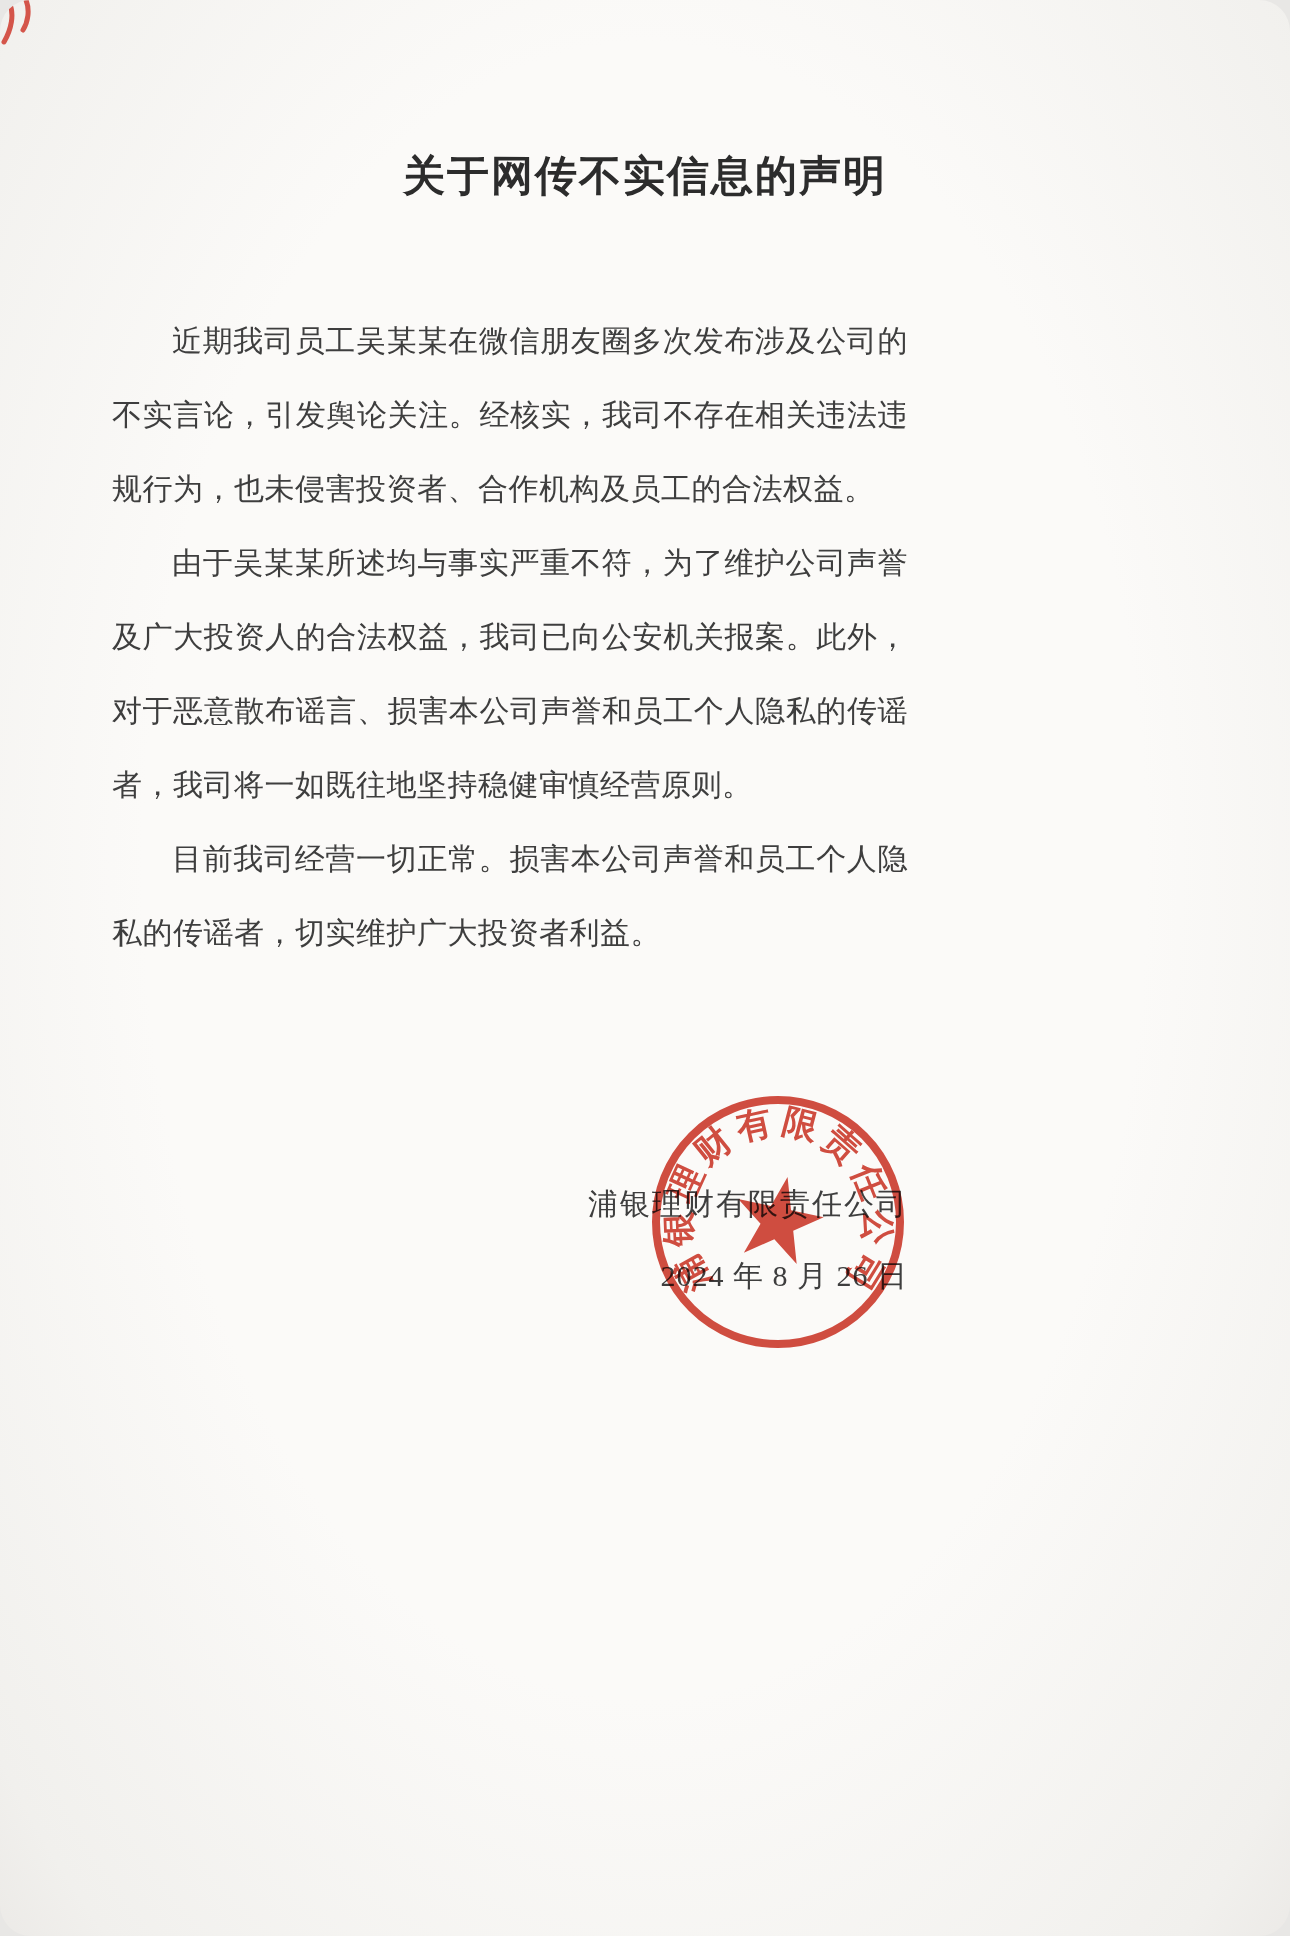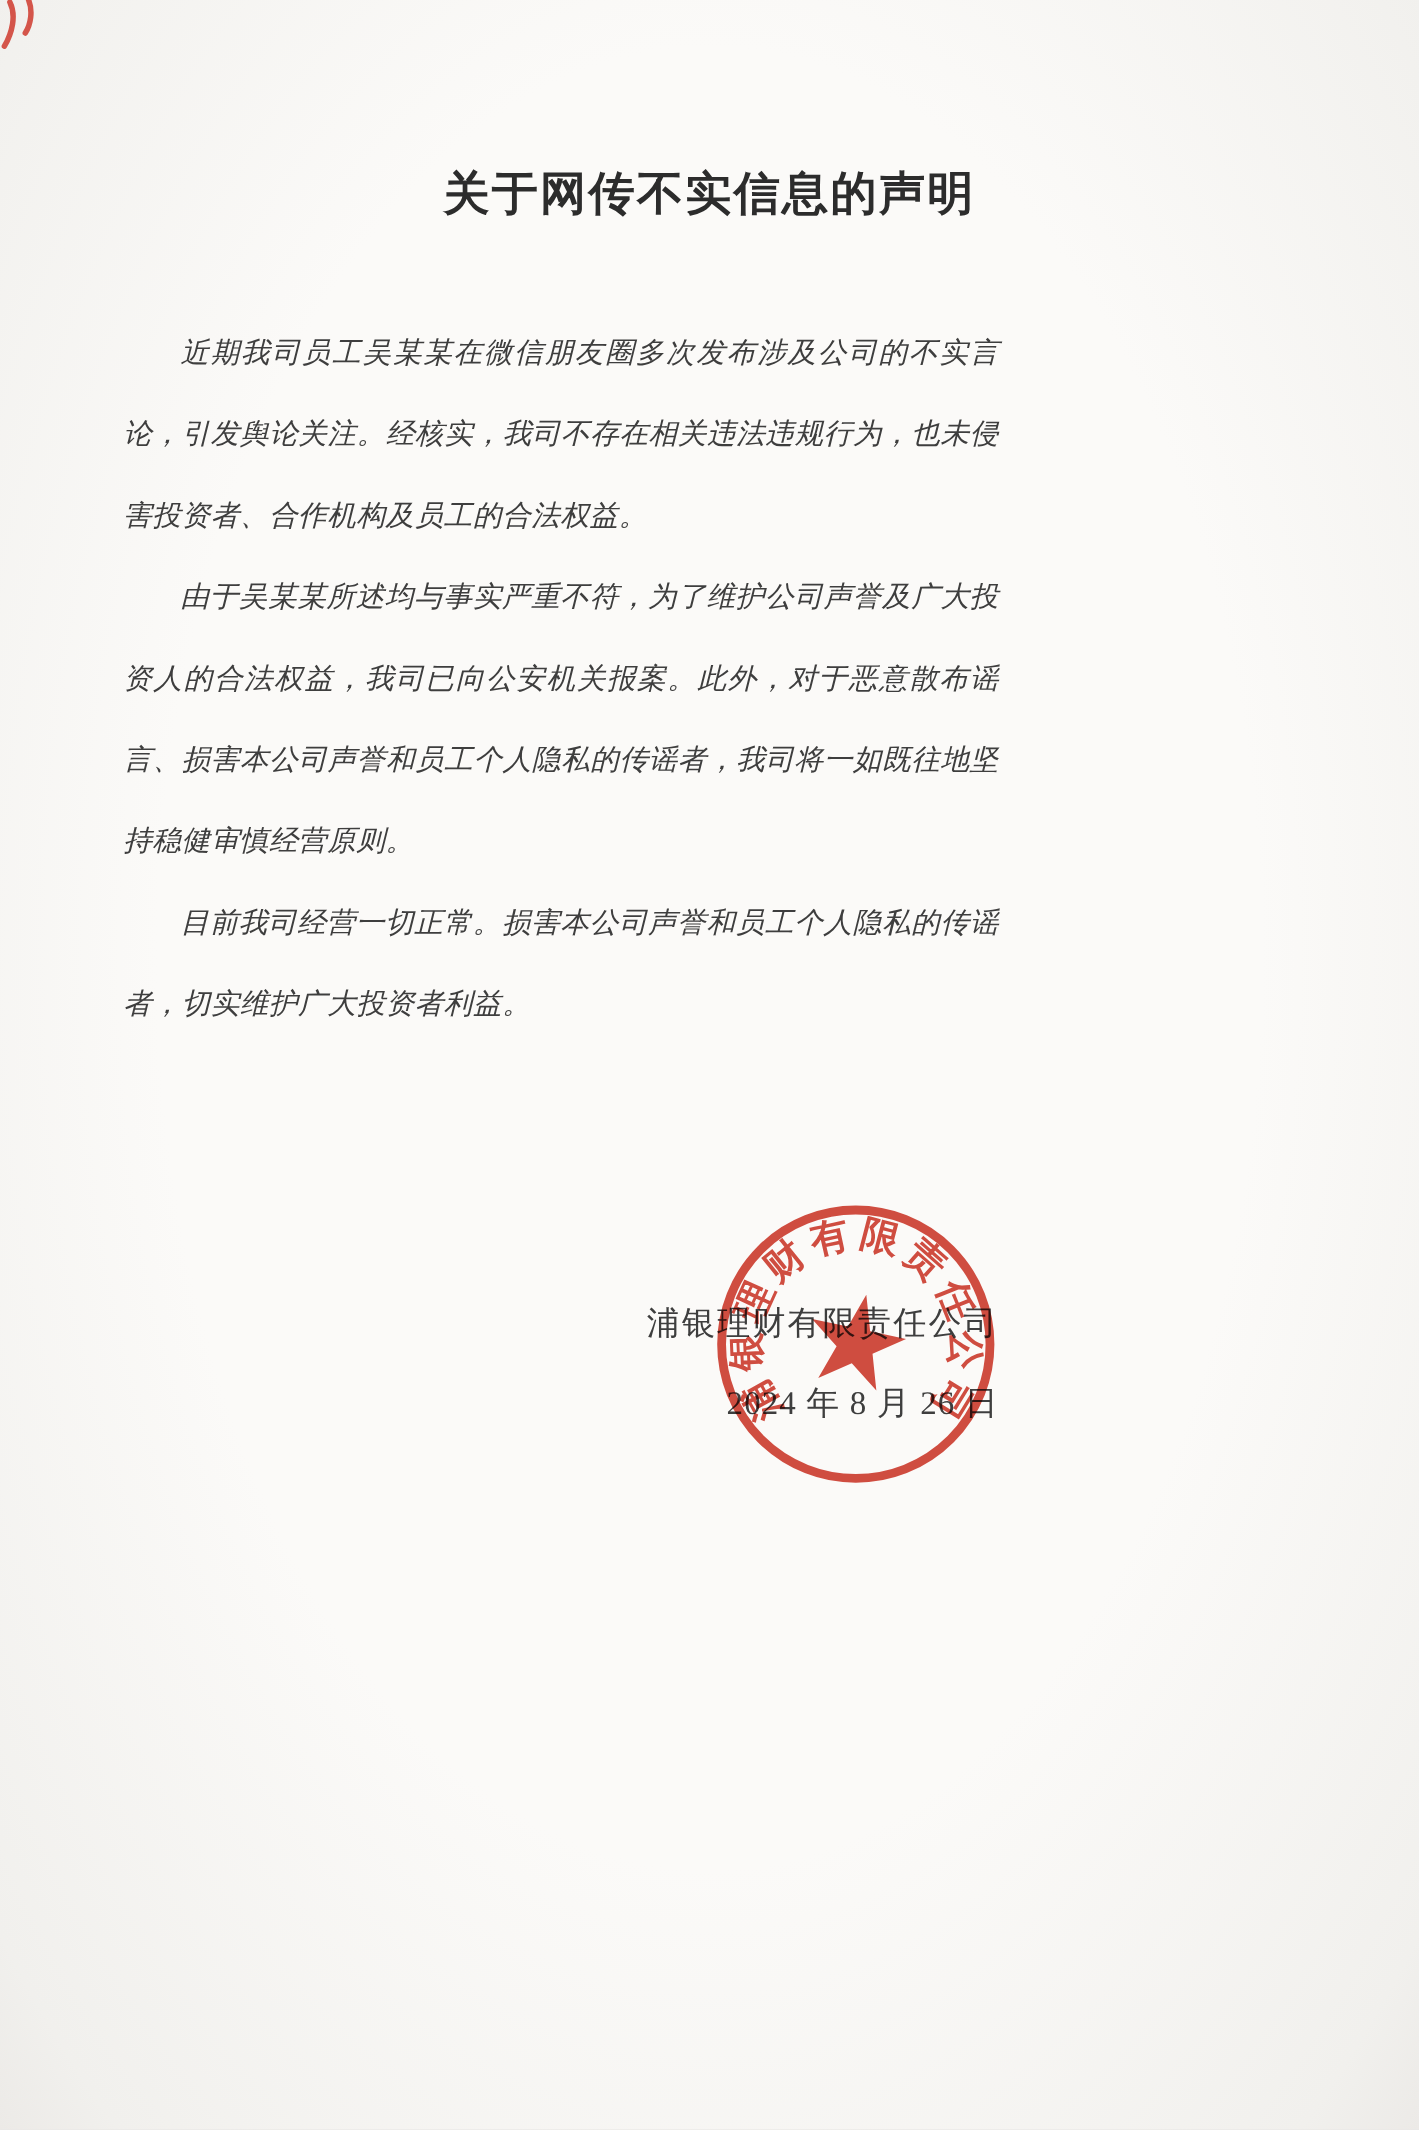--- a/index.html
+++ b/index.html
@@ -9,20 +9,21 @@
   }
   .page {
     position: relative;
     width: 1290px;
     height: 1936px;
     margin: 0 auto;
     overflow: hidden;
     background: radial-gradient(ellipse at 50% 45%, #fbfaf8 55%, #f1f0ed 92%, #eceae7 100%);
     font-family: "Liberation Serif", "DejaVu Serif", serif;
     color: #3c3c3c;
+    border-radius: 31px;
   }
   .corner-mark {
     position: absolute;
     left: 0;
     top: 0;
     width: 48px;
     height: 56px;
   }
   .doc-title {
     position: absolute;
@@ -32,29 +33,28 @@
     margin: 0;
     text-align: center;
     font-family: "Liberation Sans", "DejaVu Sans", sans-serif;
     font-size: 42px;
     font-weight: 700;
     letter-spacing: 2px;
     color: #2c2c2c;
   }
   .doc-body {
     position: absolute;
-    top: 284px;
+    top: 304px;
     left: 112px;
     width: 796px;
-    font-size: 26px;
+    font-size: 30px;
     line-height: 74px;
     text-align: justify;
     letter-spacing: 0.5px;
     color: #3e3e3e;
-    font-style: italic;
   }
   .doc-body p {
     margin: 0;
     text-indent: 2em;
   }
   .sign-block {
     position: absolute;
     top: 1168px;
     right: 382px;
     text-align: right;

